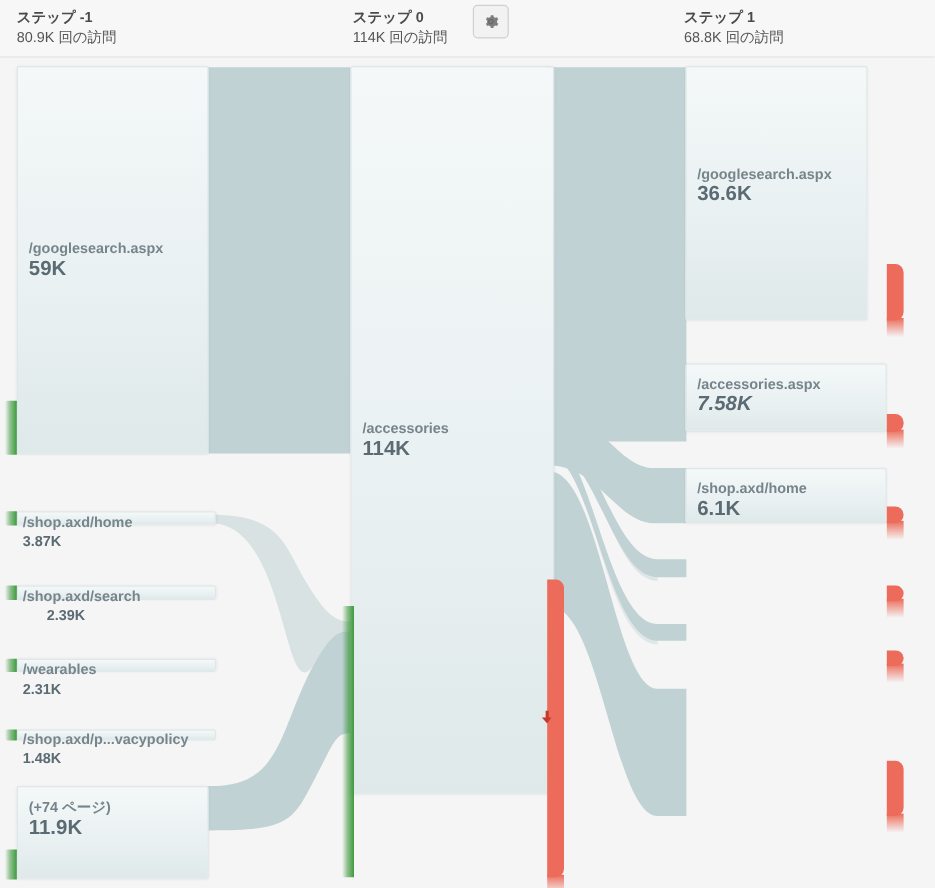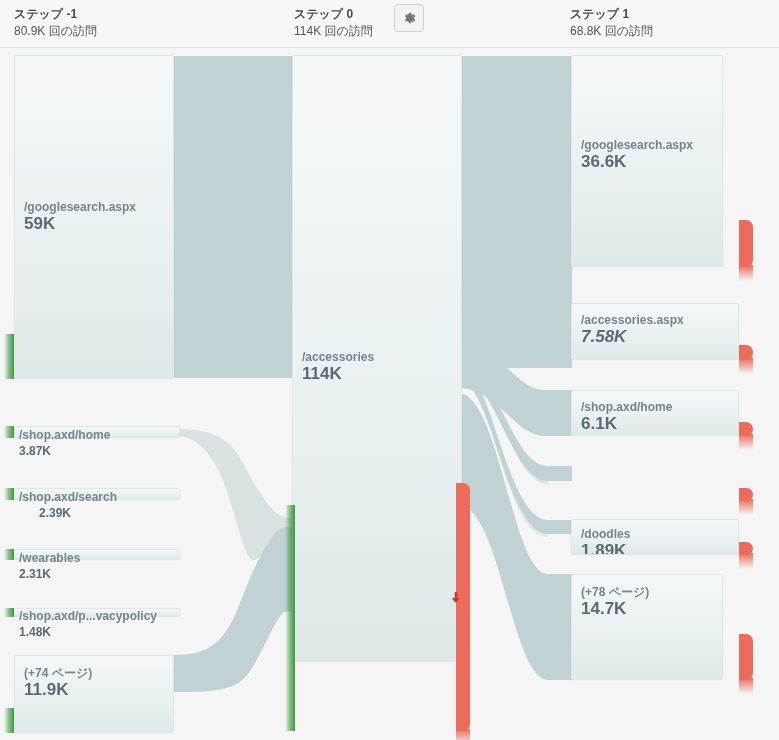--- a/index.html
+++ b/index.html
@@ -279,26 +279,18 @@
     <div class="outbar" style="left:739px; top:297px; height:15px;"></div>
 
     <div class="node" style="left:571px; top:342px; width:168px; height:46px;">
       <span class="node-label" style="top:9px;">/shop.axd/home</span>
       <span class="node-value" style="top:25px;">6.1K</span>
     </div>
     <div class="outbar" style="left:739px; top:374px; height:14px;"></div>
 
     <div class="outbar" style="left:739px; top:440px; height:13px;"></div>
 
-    <div class="node" style="left:571px; top:471px; width:168px; height:36px;">
-      <span class="node-label" style="top:7px;">/doodles</span>
-      <span class="node-value" style="top:23px;">1.89K</span>
-    </div>
     <div class="outbar" style="left:739px; top:494px; height:13px;"></div>
 
-    <div class="node" style="left:571px; top:526px; width:152px; height:106px;">
-      <span class="node-label" style="top:10px;">(+78 ページ)</span>
-      <span class="node-value" style="top:26px;">14.7K</span>
-    </div>
     <div class="outbar" style="left:739px; top:586px; height:46px;"></div>
 
   </div>
 </div>
 
 </body></html>

